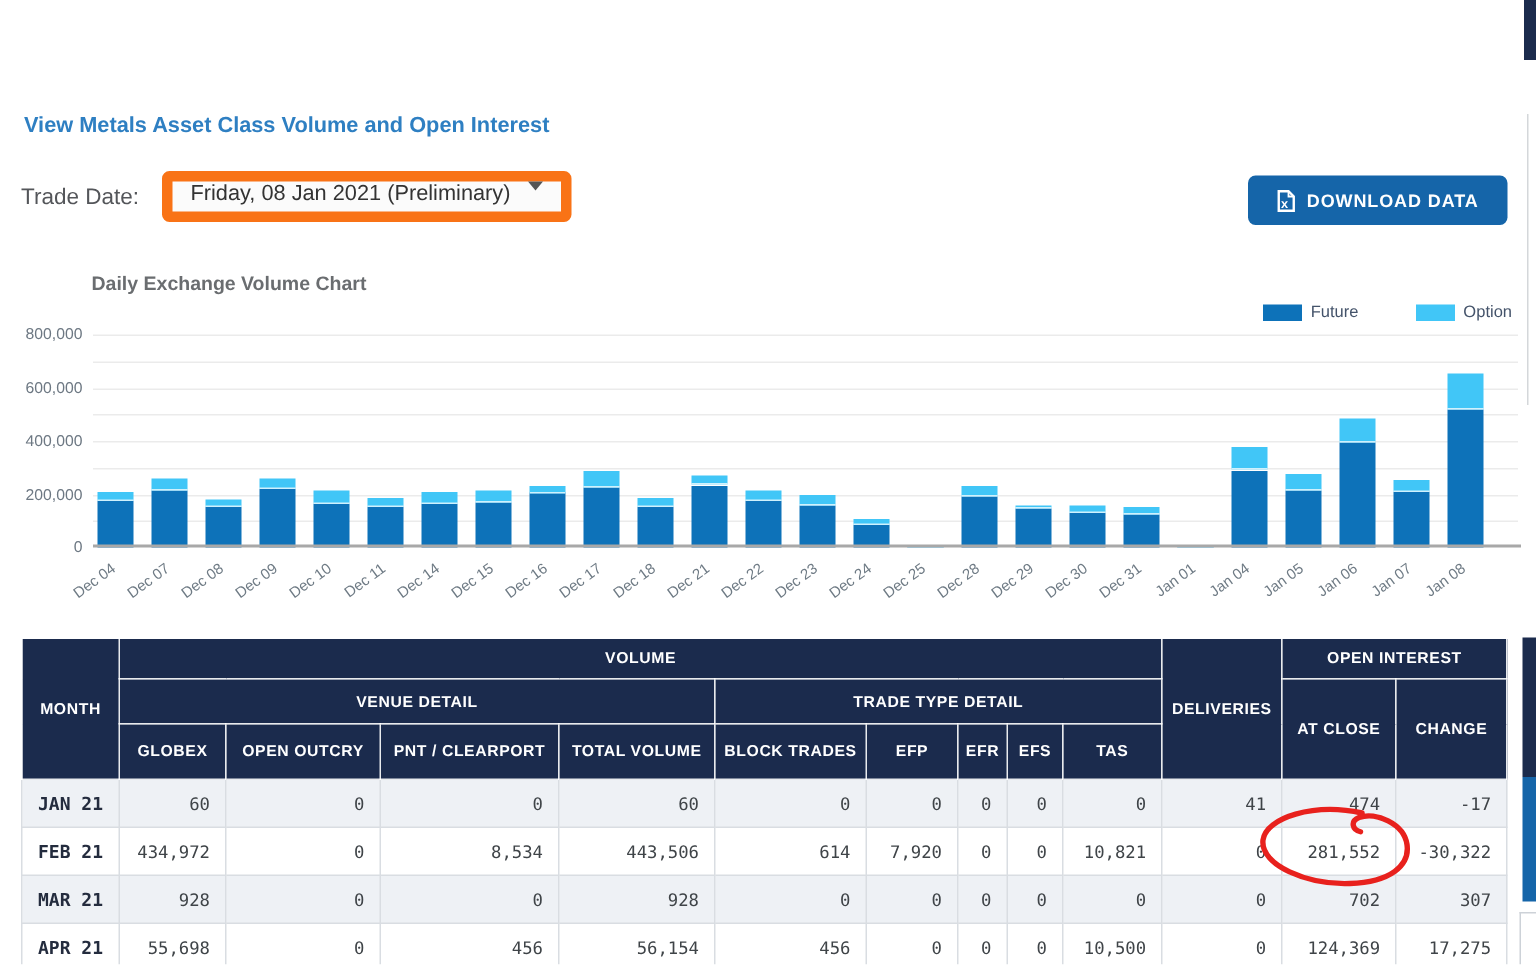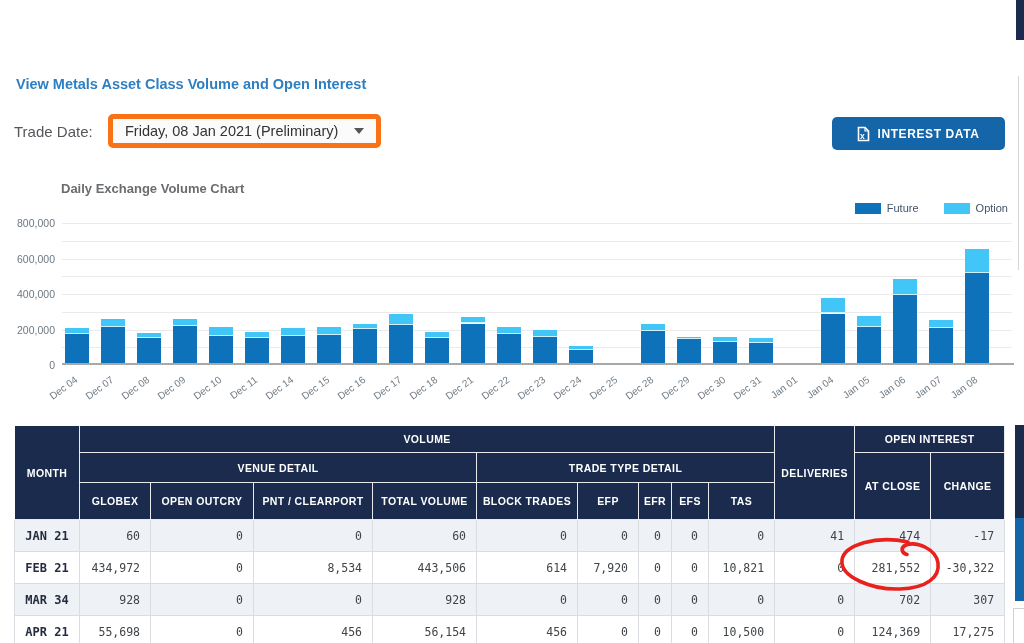--- a/index.html
+++ b/index.html
@@ -5,33 +5,33 @@
   html,body{margin:0;padding:0;background:#fff;}
   .screen{position:relative;width:1024px;height:643px;background:#fff;overflow:hidden;
           font-family:"Liberation Sans",sans-serif;}
   .abs{position:absolute;}
 
   
   .page-title{left:14px;top:10px;font-size:23px;font-weight:bold;color:#1a3150;letter-spacing:.8px;}
   .metals-link{left:16px;top:76px;font-size:14.5px;color:#2e7fc2;text-decoration:none;cursor:pointer;font-weight:bold;}
   .trade-date-label{left:14px;top:123px;font-size:15px;color:#54565a;}
   .select-box{left:108px;top:114px;width:273px;height:34px;box-sizing:border-box;
-              border:5px solid #f97316;border-radius:5px;background:#fbfbfb;
-              display:flex;align-items:center;justify-content:space-between;padding:0 12px;cursor:pointer;}
+              border:7px solid #f97316;border-radius:5px;background:#fbfbfb;
+              display:flex;align-items:flex-start;justify-content:space-between;padding:0 12px;cursor:pointer;}
   .select-box .val{font-size:14.5px;color:#333;}
   .caret{width:0;height:0;border-left:5px solid transparent;border-right:5px solid transparent;
          border-top:6px solid #555;}
   .download-btn{left:832px;top:117px;width:173px;height:33px;background:#1565a9;border:none;
                 border-radius:5px;color:#fff;font-family:"Liberation Sans",sans-serif;
                 font-size:12px;font-weight:bold;letter-spacing:.6px;display:flex;
                 align-items:center;justify-content:center;gap:7px;cursor:pointer;}
 
   
   .chart-title{left:61px;top:181px;font-size:13px;font-weight:bold;color:#6a6d70;}
-  .legend{top:202px;right:16px;display:flex;gap:25px;align-items:center;}
+  .legend{top:202px;right:16px;display:flex;gap:38px;align-items:center;}
   .legend .item{display:flex;align-items:center;gap:6px;font-size:11px;color:#44536a;}
   .legend .sw{width:26px;height:11px;display:inline-block;}
   .gridline{height:1px;background:#ebebeb;left:62px;width:950px;}
   .ylab{width:48px;left:7px;text-align:right;font-size:10.5px;color:#6d7883;}
   .baseline{left:62px;top:363px;width:952px;height:2px;background:#a8a8a8;}
   .bar{width:24px;}
   .bar.future{background:#0d72b9;}
   .bar.option{background:#41c6f7;border-bottom:1px solid rgba(255,255,255,.75);box-sizing:border-box;}
   .xlab{width:50px;text-align:right;font-size:10px;color:#6f7b85;transform:rotate(-36deg);
         transform-origin:100% 0%;}
@@ -69,21 +69,21 @@
     <span class="val">Friday, 08 Jan 2021 (Preliminary)</span>
     <span class="caret"></span>
   </div>
 
   <button class="abs download-btn">
     <svg width="13" height="16" viewBox="0 0 13 16">
       <path d="M1.5 1.5 h6.5 l3.5 3.5 v9.5 h-10 z" fill="none" stroke="#ffffff" stroke-width="1.6"></path>
       <path d="M8 1.5 v3.5 h3.5" fill="none" stroke="#ffffff" stroke-width="1.2"></path>
       <text x="3" y="12.5" font-size="8.5" font-weight="bold" fill="#ffffff" font-family="Liberation Sans, sans-serif">x</text>
     </svg>
-    <span>INTEREST DATA</span>
+    <span>DOWNLOAD DATA</span>
   </button>
 
   <div class="abs chart-title">Daily Exchange Volume Chart</div>
   <div class="abs legend" id="legend">
       <span class="item">
         <span class="sw" style="background: rgb(13, 114, 185);"></span>
         <span>Future</span>
       </span>
       <span class="item">
         <span class="sw" style="background: rgb(65, 198, 247);"></span>
@@ -251,21 +251,21 @@
           <td>614</td>
           <td>7,920</td>
           <td>0</td>
           <td>0</td>
           <td>10,821</td>
           <td>0</td>
           <td>281,552</td>
           <td>-30,322</td>
         </tr>
         <tr class="alt">
-          <td class="month">MAR 34</td>
+          <td class="month">MAR 21</td>
           <td>928</td>
           <td>0</td>
           <td>0</td>
           <td>928</td>
           <td>0</td>
           <td>0</td>
           <td>0</td>
           <td>0</td>
           <td>0</td>
           <td>0</td>

